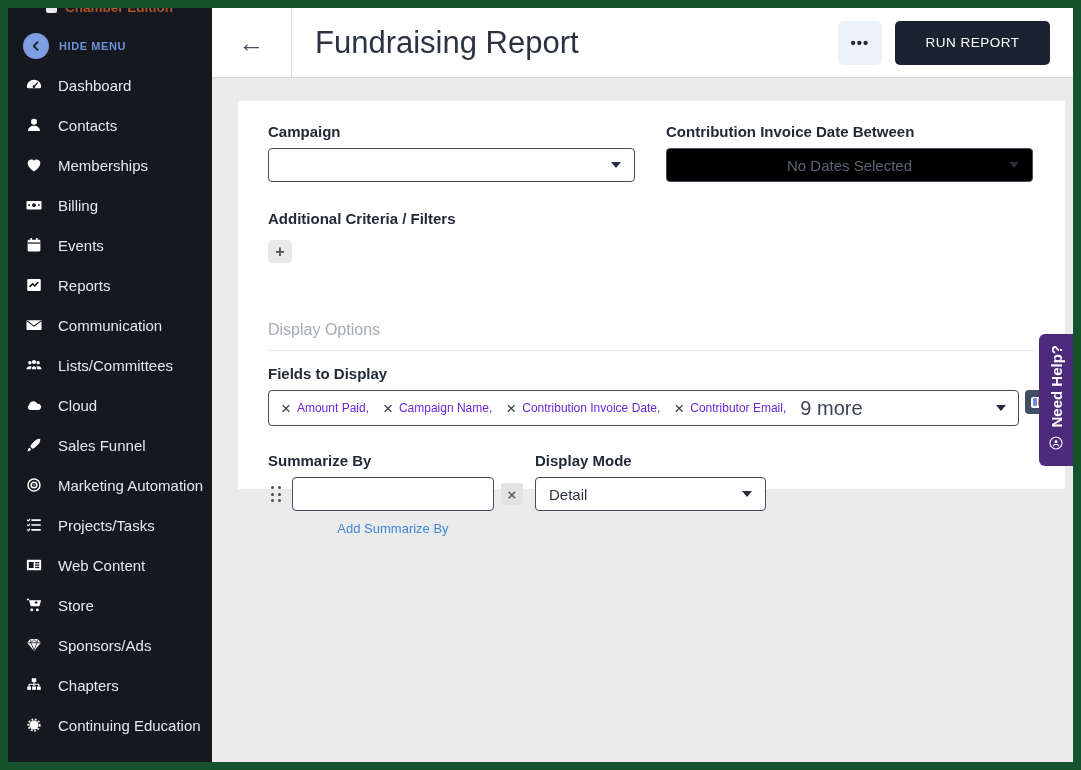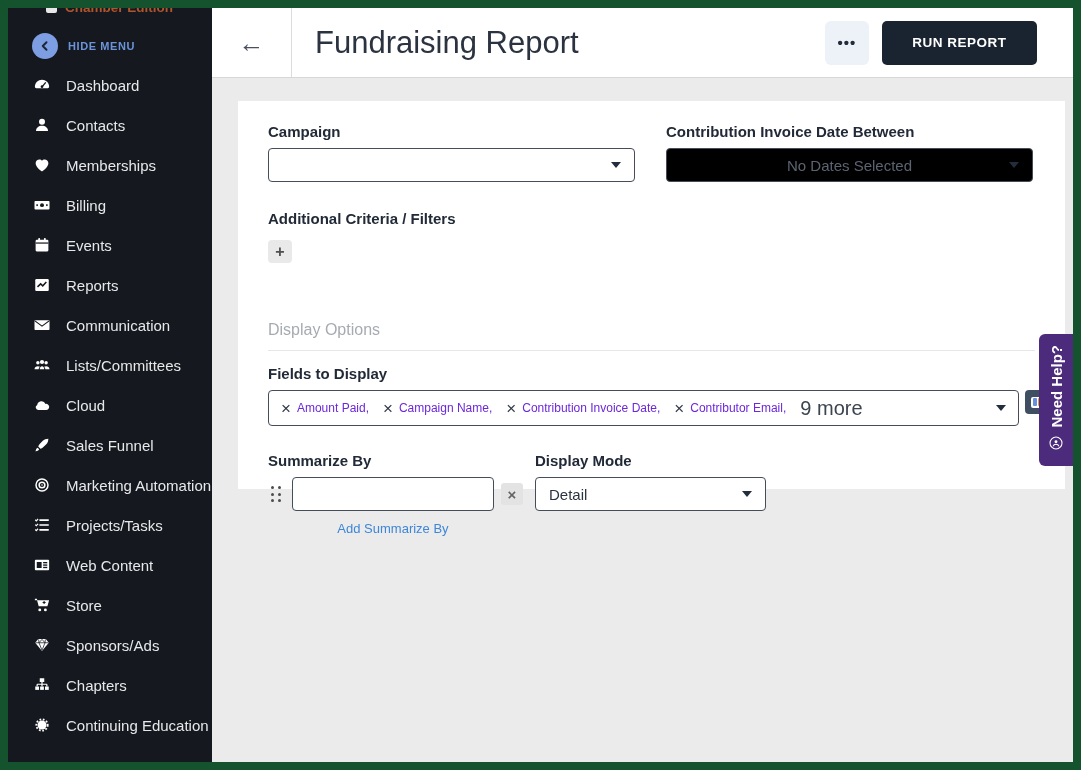--- a/index.html
+++ b/index.html
@@ -8,47 +8,47 @@
            background:#ebebeb; overflow:hidden; }
 
   
   .sidebar{ position:absolute; left:0; top:0; bottom:0; width:204px;
             background:#15181e; overflow:hidden; }
   .brand{ position:relative; height:12px; overflow:hidden; }
   .brand-ic{ position:absolute; left:38px; top:-4px; width:11px; height:9px;
              background:#e8e8e8; border-radius:2px; }
   .brand-txt{ position:absolute; left:57px; top:-8px; font-size:13.5px; font-weight:bold;
               color:#b0542c; white-space:nowrap; }
-  .hide-menu{ display:flex; align-items:center; margin:13px 0 6px; padding-left:24px;
+  .hide-menu{ display:flex; align-items:center; margin:13px 0 6px; padding-left:15px;
               gap:10px; cursor:pointer; }
   .hm-circle{ width:26px; height:26px; border-radius:50%; background:#7d9ee2;
               display:flex; align-items:center; justify-content:center; flex:none; }
   .hm-label{ font-size:11px; font-weight:bold; letter-spacing:.6px; color:#6b94da; }
-  .nav-item{ height:40px; display:flex; align-items:center; padding-left:24px;
+  .nav-item{ height:40px; display:flex; align-items:center; padding-left:16px;
              cursor:pointer; }
   .nav-ic{ width:19px; height:19px; flex:none; margin-right:15px; display:flex;
            align-items:center; justify-content:center; }
   .nav-ic svg{ width:18px; height:18px; display:block; }
   .nav-label{ font-size:15px; color:#e6e8ea; white-space:nowrap; }
 
   
   .header{ position:absolute; left:204px; right:0; top:0; height:70px; background:#fff;
            border-bottom:1px solid #d7d7d7; display:flex; align-items:center; }
   .back-cell{ width:80px; height:100%; border-right:1px solid #dcdcdc; display:flex;
               align-items:center; justify-content:center; cursor:pointer; flex:none; }
   .back-glyph{ font-size:26px; color:#49505d; line-height:1; }
   .page-title{ margin-left:23px; font-size:31px; font-weight:400; color:#2b3240;
                white-space:nowrap; }
   .header-spacer{ flex:1; }
   .more-btn{ width:44px; height:44px; border:none; border-radius:6px; background:#edf1f8;
              color:#222c3a; font-size:15px; font-weight:bold; letter-spacing:1px;
              cursor:pointer; flex:none; }
-  .run-btn{ margin-left:13px; margin-right:36px; width:155px; height:44px; border:none;
+  .run-btn{ margin-left:13px; margin-right:23px; width:155px; height:44px; border:none;
             border-radius:5px; background:#1a2330; color:#fff; font-size:13.5px;
-            font-weight:bold; letter-spacing:.5px; cursor:pointer; flex:none;
+            font-weight:normal; letter-spacing:.5px; cursor:pointer; flex:none;
             font-family:inherit; }
 
   
   .main{ position:absolute; left:204px; right:0; top:70px; bottom:0; background:#ebebeb; }
   .card{ margin:23px 0 0 26px; width:827px; height:388px; background:#fff;
          padding:22px 30px; }
 
   .field-label{ font-size:15px; font-weight:bold; color:#222a38; margin-bottom:8px; }
   .select{ height:34px; border:1px solid #454d59; border-radius:4px; background:#fff;
            display:flex; align-items:center; padding:0 13px; cursor:pointer;

